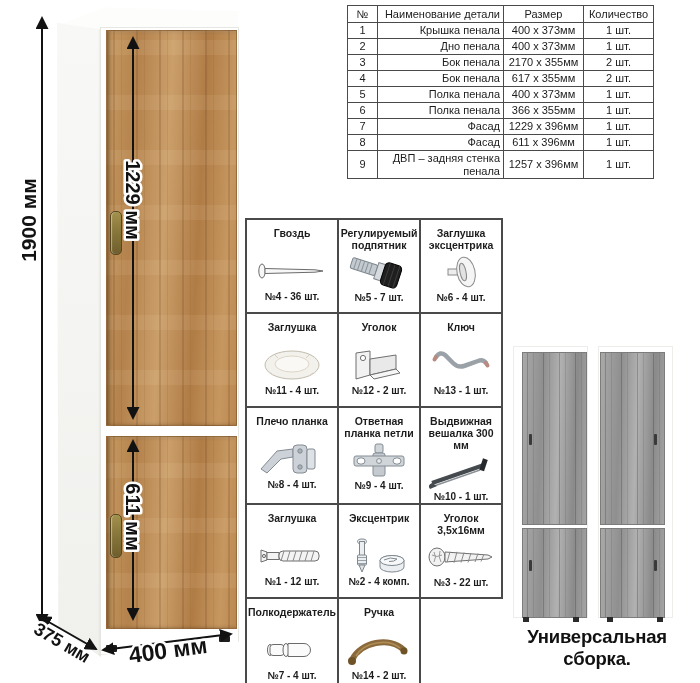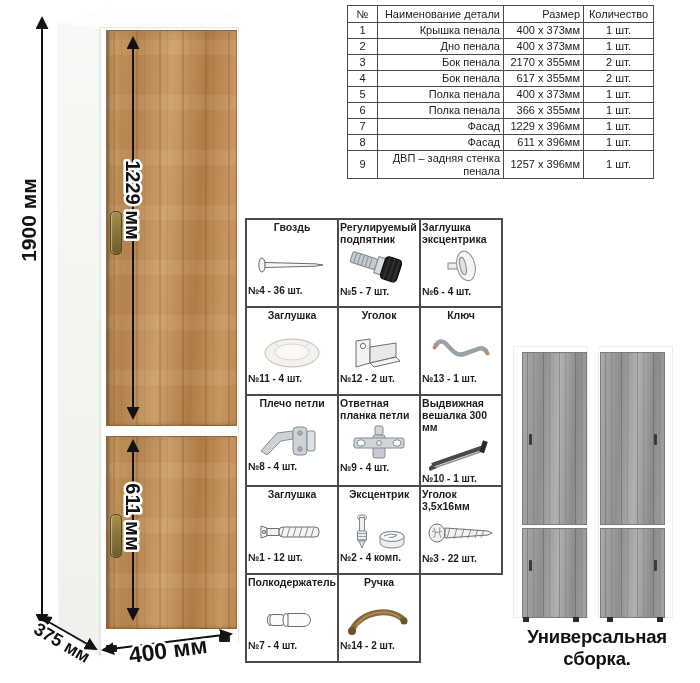--- a/index.html
+++ b/index.html
@@ -44,27 +44,27 @@
 
   
   table.parts{left:347px;top:5px;position:absolute;border-collapse:collapse;
               font-size:11px;line-height:1.15;table-layout:fixed;width:298px;}
   table.parts th,table.parts td{border:1px solid #4a4a4a;padding:1px 3px;
               text-align:center;vertical-align:middle;font-weight:normal;}
   table.parts th{height:14px;}
   table.parts td{height:13px;}
   table.parts .col-num{width:23px;}
   table.parts .col-name{width:117px;text-align:right;padding-left:5px;}
-  table.parts .col-size{width:73px;text-align:right;}
+  table.parts .col-size{width:73px;}
   table.parts .col-qty{width:63px;margin-left:22px;}
 
   
   table.hw{left:245px;top:218px;position:absolute;border-collapse:collapse;width:250px;}
-  table.hw td{border:2px solid #4a4a4a;width:83px;height:83px;padding:2px 1px 1px;
-              vertical-align:top;text-align:left;background:#fff;margin-top:17px;}
+  table.hw td{border:2px solid #4a4a4a;width:83px;height:83px;padding:8px 1px 1px;
+              vertical-align:top;text-align:center;background:#fff;margin-top:17px;}
   table.hw td.empty-cell{border:none;background:transparent;}
   .hw-title{font-weight:bold;font-size:10.5px;line-height:1.12;min-height:23px;
             display:flex;align-items:flex-start;justify-content:center;}
   .hw-icon{height:40px;display:flex;align-items:center;justify-content:center;}
   .hw-icon svg{width:78px;height:40px;}
   .hw-qty{font-weight:bold;font-size:10px;}
 
   
   .mini{width:75px;height:272px;background:#fff;box-shadow:inset 0 0 0 1px #ededea;}
   .mini-l{left:513px;top:346px;}
@@ -260,21 +260,21 @@
             <svg viewBox="0 0 78 40">
               <path d="M14 12 q4 -6 9 -2 l8 8 q5 5 11 3 l14 -5 q5 -2 8 2" fill="none" stroke="#9aa1a7" stroke-width="4.5" stroke-linecap="round"></path>
               <path d="M14 12 l-1.5 2.5 M64 18 l1.5 2.5" stroke="#b98a80" stroke-width="4" stroke-linecap="round"></path>
             </svg>
           </div>
           <div class="hw-qty">№13 - 1 шт.</div>
         </td>
       </tr>
       <tr>
         <td>
-          <div class="hw-title">Плечо петли</div>
+          <div class="hw-title">Плечо планка</div>
           <div class="hw-icon">
             <svg viewBox="0 0 78 40">
               <g fill="#ccd2d7" stroke="#838b92">
                 <path d="M8 30 L24 12 L40 10 L40 18 L28 20 L14 34 Z"></path>
                 <rect x="40" y="6" width="14" height="28" rx="4"></rect>
                 <circle cx="47" cy="12" r="2.2" fill="#aab2b8"></circle>
                 <circle cx="47" cy="28" r="2.2" fill="#aab2b8"></circle>
                 <rect x="54" y="10" width="8" height="20" rx="2" fill="#dde2e6"></rect>
               </g>
             </svg>

